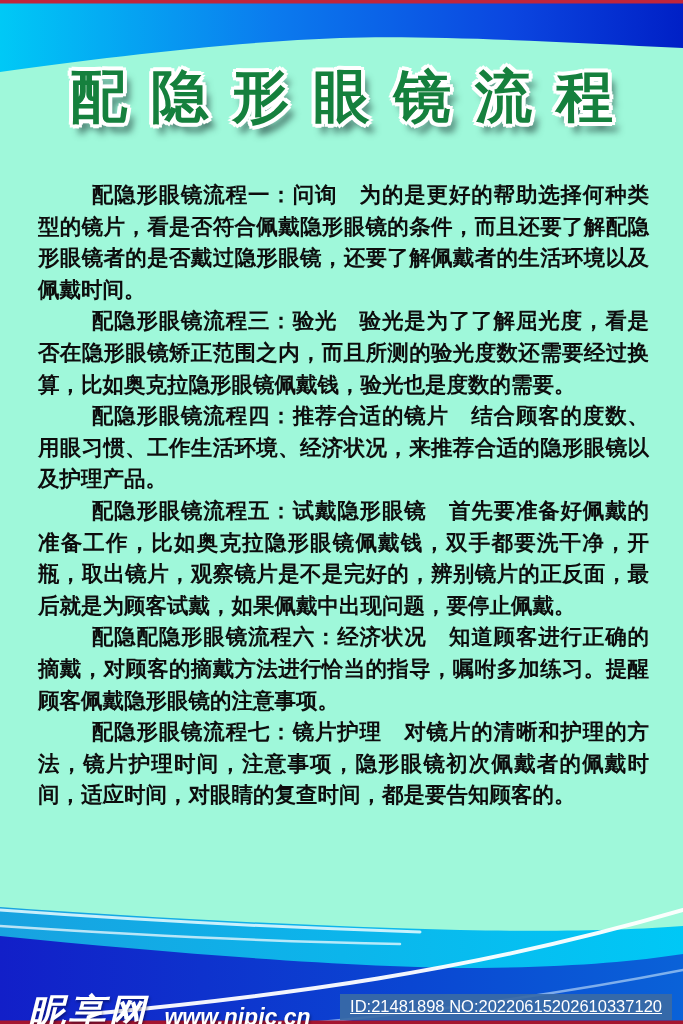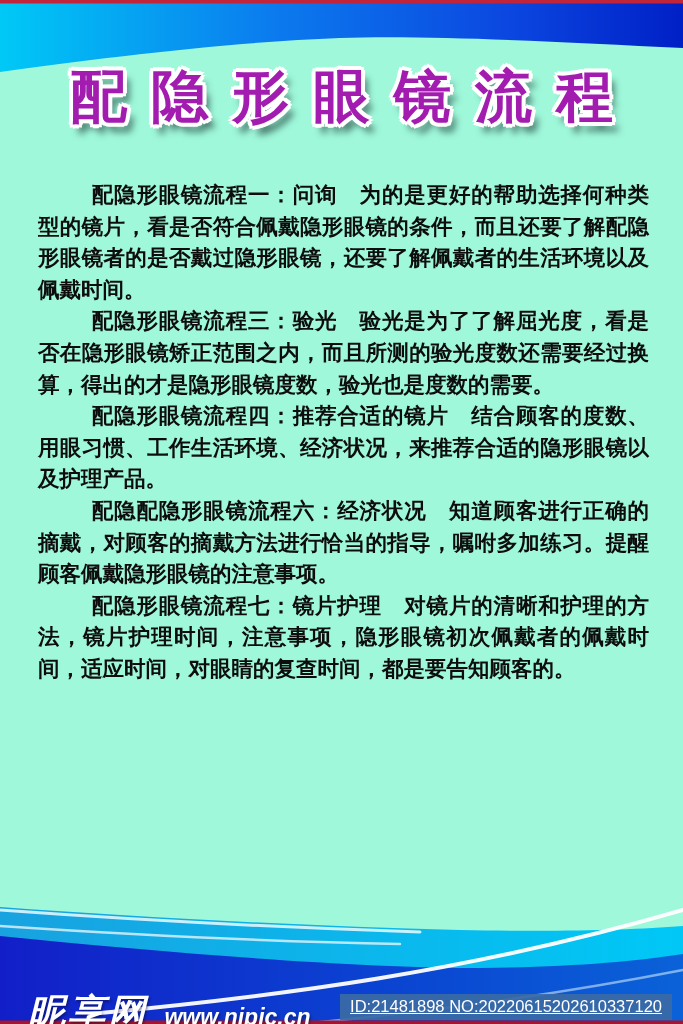--- a/index.html
+++ b/index.html
@@ -29,21 +29,21 @@
     left: 0;
     width: 100%;
     margin: 0;
     text-align: center;
     font-size: 57px;
     line-height: 1.15;
     font-weight: 900;
     letter-spacing: 24px;
     padding-left: 24px;
     box-sizing: border-box;
-    color: #a21caf;
+    color: #15803d;
     text-shadow:
       -3px -3px 0 #fff, 0 -4px 0 #fff, 3px -3px 0 #fff,
       -4px 0 0 #fff, 4px 0 0 #fff,
       -3px 3px 0 #fff, 0 4px 0 #fff, 3px 3px 0 #fff,
       -3px 0 0 #fff, 0 0 4px #fff,
       6px 9px 7px rgba(30, 60, 55, 0.75);
   }
   .content {
     position: absolute;
     top: 180px;
@@ -110,22 +110,23 @@
       </linearGradient>
     </defs>
     <path d="M0,0 H683 V48 C560,42 430,35 340,38 C230,42 100,58 0,72 Z" fill="url(#topGrad)"></path>
     <rect x="0" y="0" width="683" height="3.5" fill="#c0253c"></rect>
   </svg>
 
   <h1 class="title">配隐形眼镜流程</h1>
 
   <div class="content">
     <p>配隐形眼镜流程一：问询　为的是更好的帮助选择何种类型的镜片，看是否符合佩戴隐形眼镜的条件，而且还要了解配隐形眼镜者的是否戴过隐形眼镜，还要了解佩戴者的生活环境以及佩戴时间。</p>
-    <p>配隐形眼镜流程三：验光　验光是为了了解屈光度，看是否在隐形眼镜矫正范围之内，而且所测的验光度数还需要经过换算，得出的才是隐形眼镜度数，验光也是度数的需要。</p>
+    <p>配隐形眼镜流程三：验光　验光是为了了解屈光度，看是否在隐形眼镜矫正范围之内，而且所测的验光度数还需要经过换算，比如奥克拉隐形眼镜佩戴钱，验光也是度数的需要。</p>
     <p>配隐形眼镜流程四：推荐合适的镜片　结合顾客的度数、用眼习惯、工作生活环境、经济状况，来推荐合适的隐形眼镜以及护理产品。</p>
+    <p>配隐形眼镜流程五：试戴隐形眼镜　首先要准备好佩戴的准备工作，比如奥克拉隐形眼镜佩戴钱，双手都要洗干净，开瓶，取出镜片，观察镜片是不是完好的，辨别镜片的正反面，最后就是为顾客试戴，如果佩戴中出现问题，要停止佩戴。</p>
     <p>配隐配隐形眼镜流程六：经济状况　知道顾客进行正确的摘戴，对顾客的摘戴方法进行恰当的指导，嘱咐多加练习。提醒顾客佩戴隐形眼镜的注意事项。</p>
     <p>配隐形眼镜流程七：镜片护理　对镜片的清晰和护理的方法，镜片护理时间，注意事项，隐形眼镜初次佩戴者的佩戴时间，适应时间，对眼睛的复查时间，都是要告知顾客的。</p>
   </div>
 
   <svg class="bottom-deco" width="683" height="150" viewBox="0 0 683 150">
     <defs>
       <linearGradient id="cyanGrad" x1="0" y1="0" x2="1" y2="0">
         <stop offset="0" stop-color="#18a2e0"></stop>
         <stop offset="1" stop-color="#00c8f6"></stop>
       </linearGradient>

